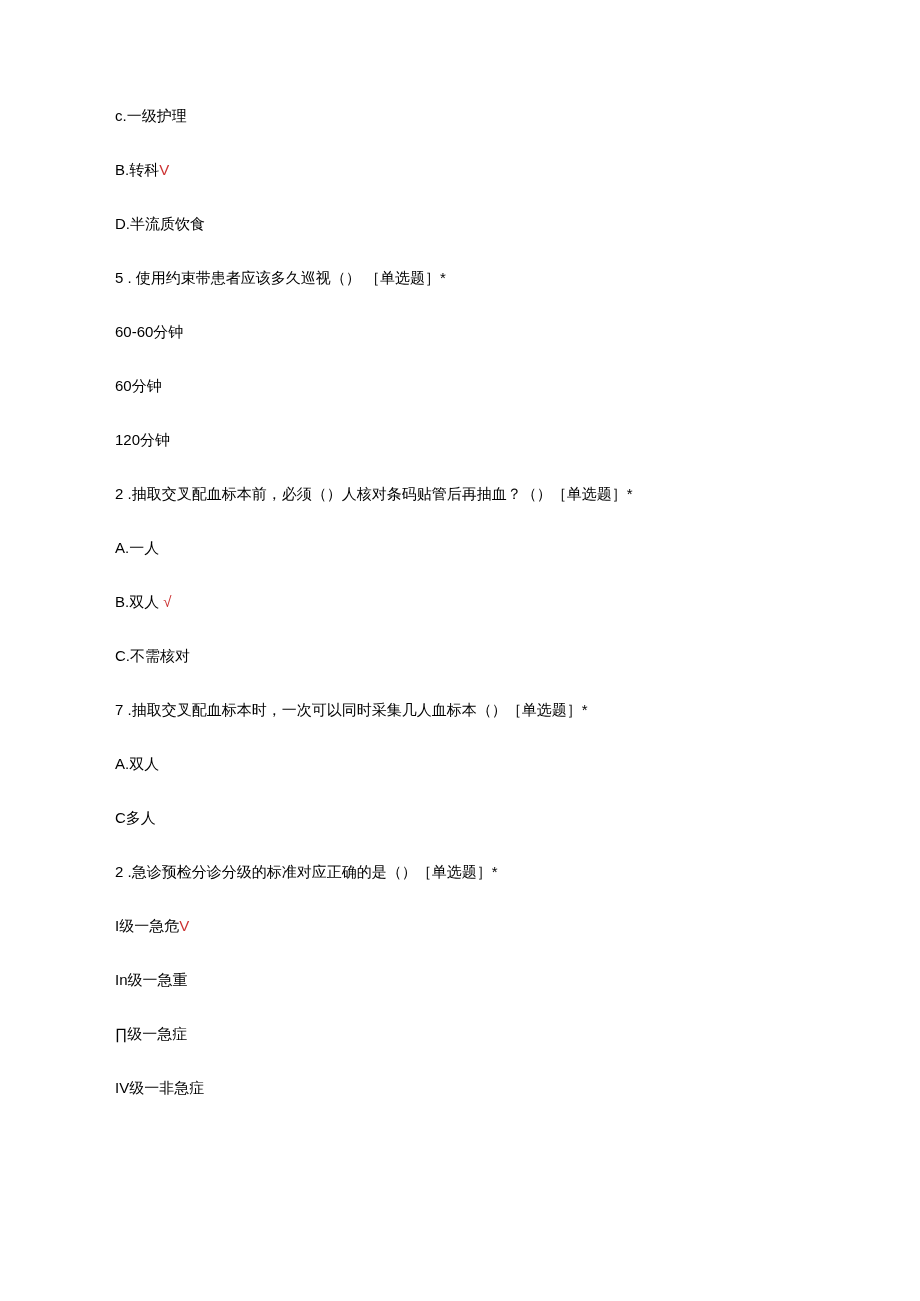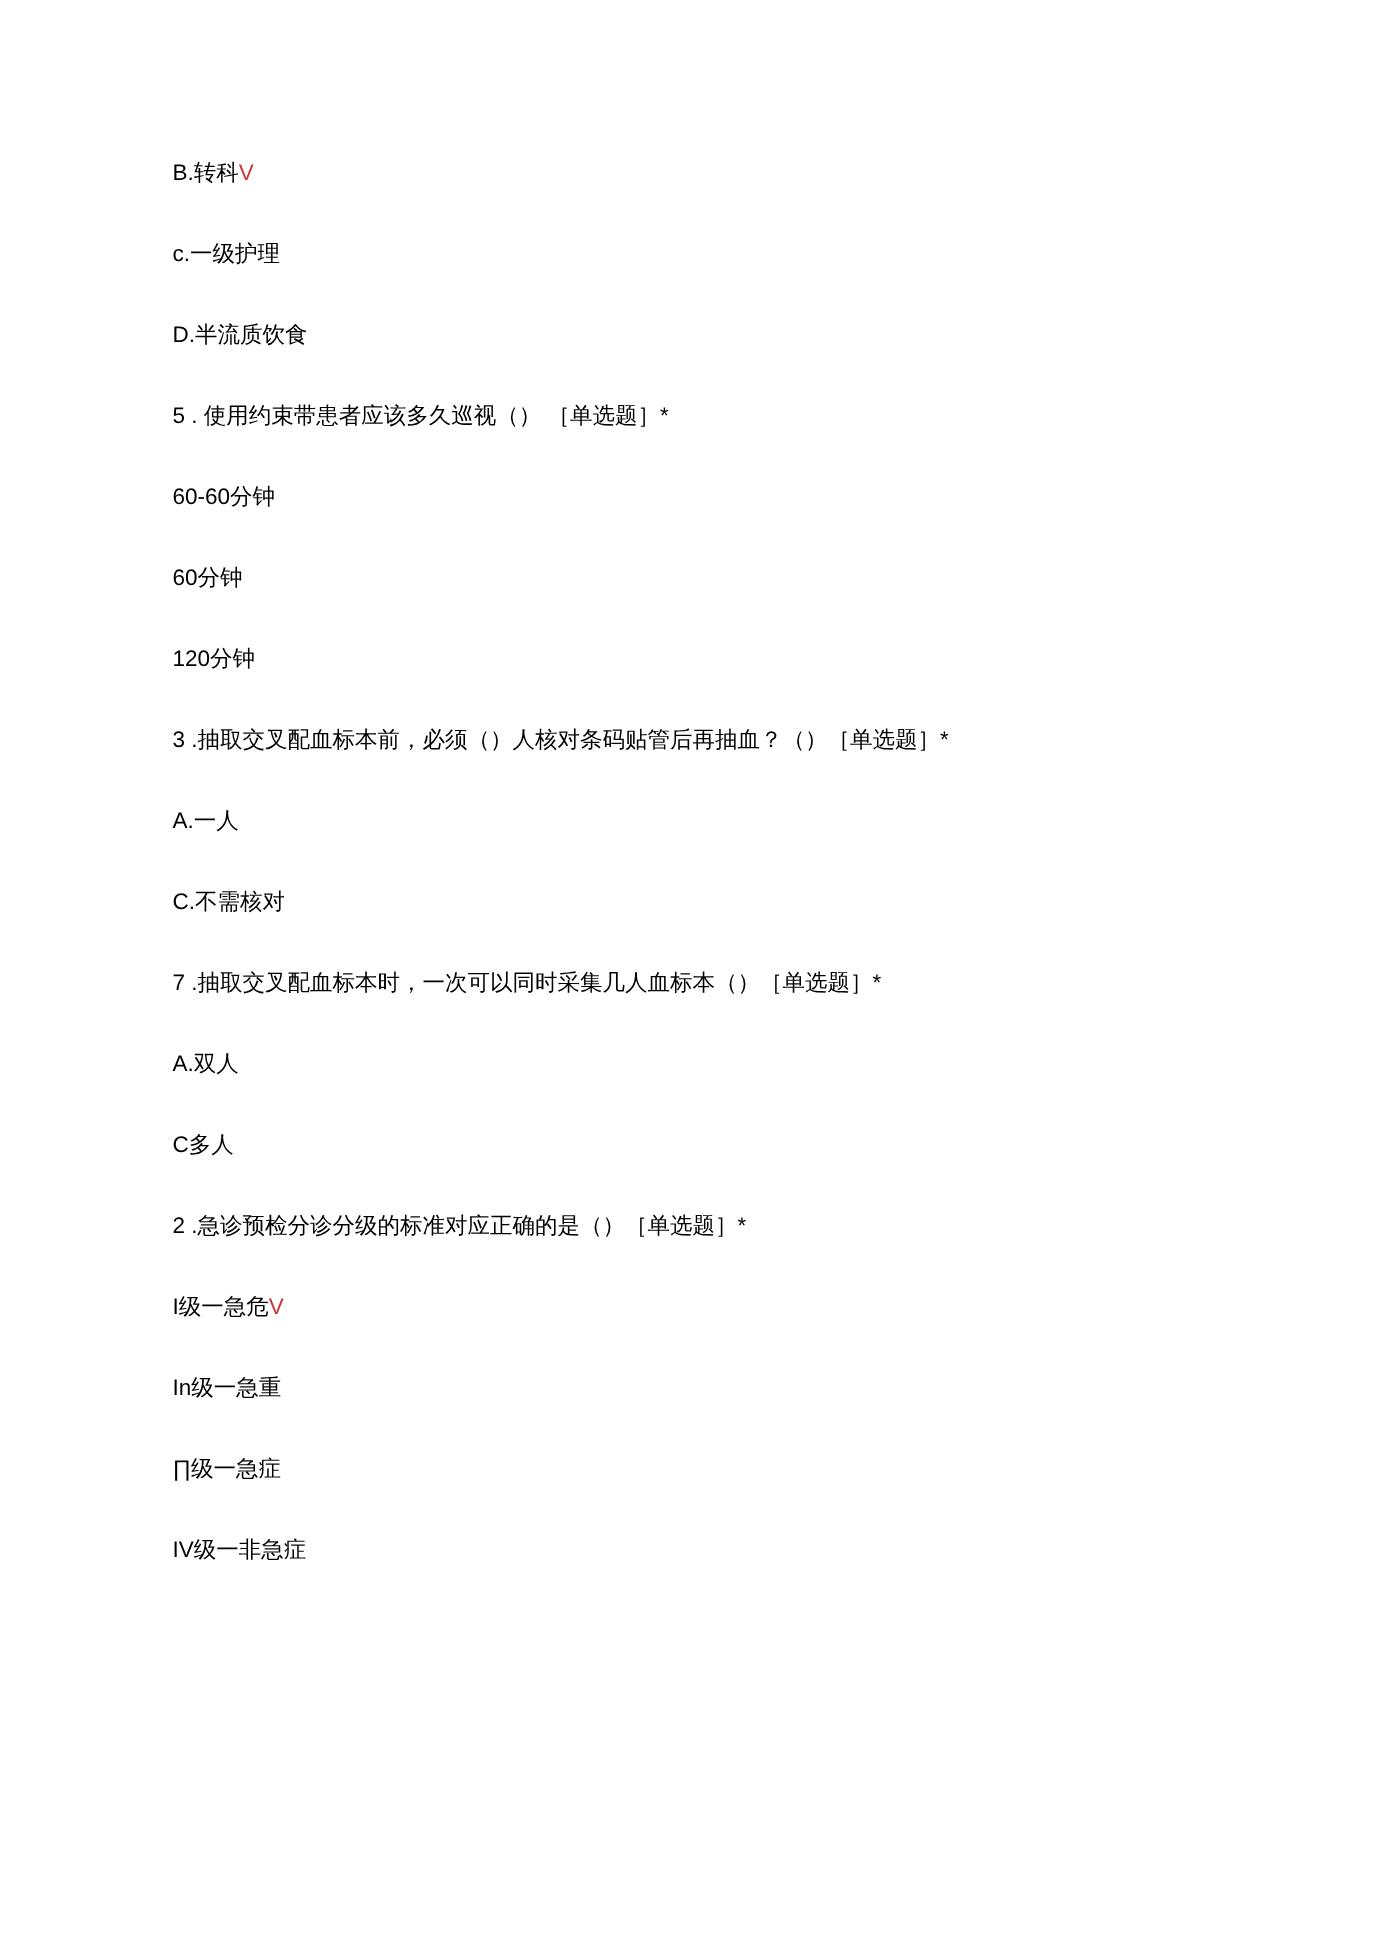--- a/index.html
+++ b/index.html
@@ -24,29 +24,30 @@
     }
     
     .check-red {
       color: #cc3333;
     }
   </style>
 </head>
 <body>
 
 <div id="content">
+    <div class="line"><span>c.一级护理</span></div>
     <div class="line"><span>B.转科</span><span class="check-red">V</span></div>
-    <div class="line"><span>c.一级护理</span></div>
     <div class="line"><span>D.半流质饮食</span></div>
     <div class="line"><span>5   . 使用约束带患者应该多久巡视（） ［单选题］*</span></div>
     <div class="line"><span>60-60分钟</span></div>
     <div class="line"><span>60分钟</span></div>
     <div class="line"><span>120分钟</span></div>
-    <div class="line"><span>3   .抽取交叉配血标本前，必须（）人核对条码贴管后再抽血？（）［单选题］*</span></div>
+    <div class="line"><span>2   .抽取交叉配血标本前，必须（）人核对条码贴管后再抽血？（）［单选题］*</span></div>
     <div class="line"><span>A.一人</span></div>
+    <div class="line"><span>B.双人 </span><span class="check-red">√</span></div>
     <div class="line"><span>C.不需核对</span></div>
     <div class="line"><span>7   .抽取交叉配血标本时，一次可以同时采集几人血标本（）［单选题］*</span></div>
     <div class="line"><span>A.双人</span></div>
     <div class="line"><span>C多人</span></div>
     <div class="line"><span>2   .急诊预检分诊分级的标准对应正确的是（）［单选题］*</span></div>
     <div class="line"><span>I级一急危</span><span class="check-red">V</span></div>
     <div class="line"><span>In级一急重</span></div>
     <div class="line"><span>∏级一急症</span></div>
     <div class="line"><span>IV级一非急症</span></div>
   </div>

